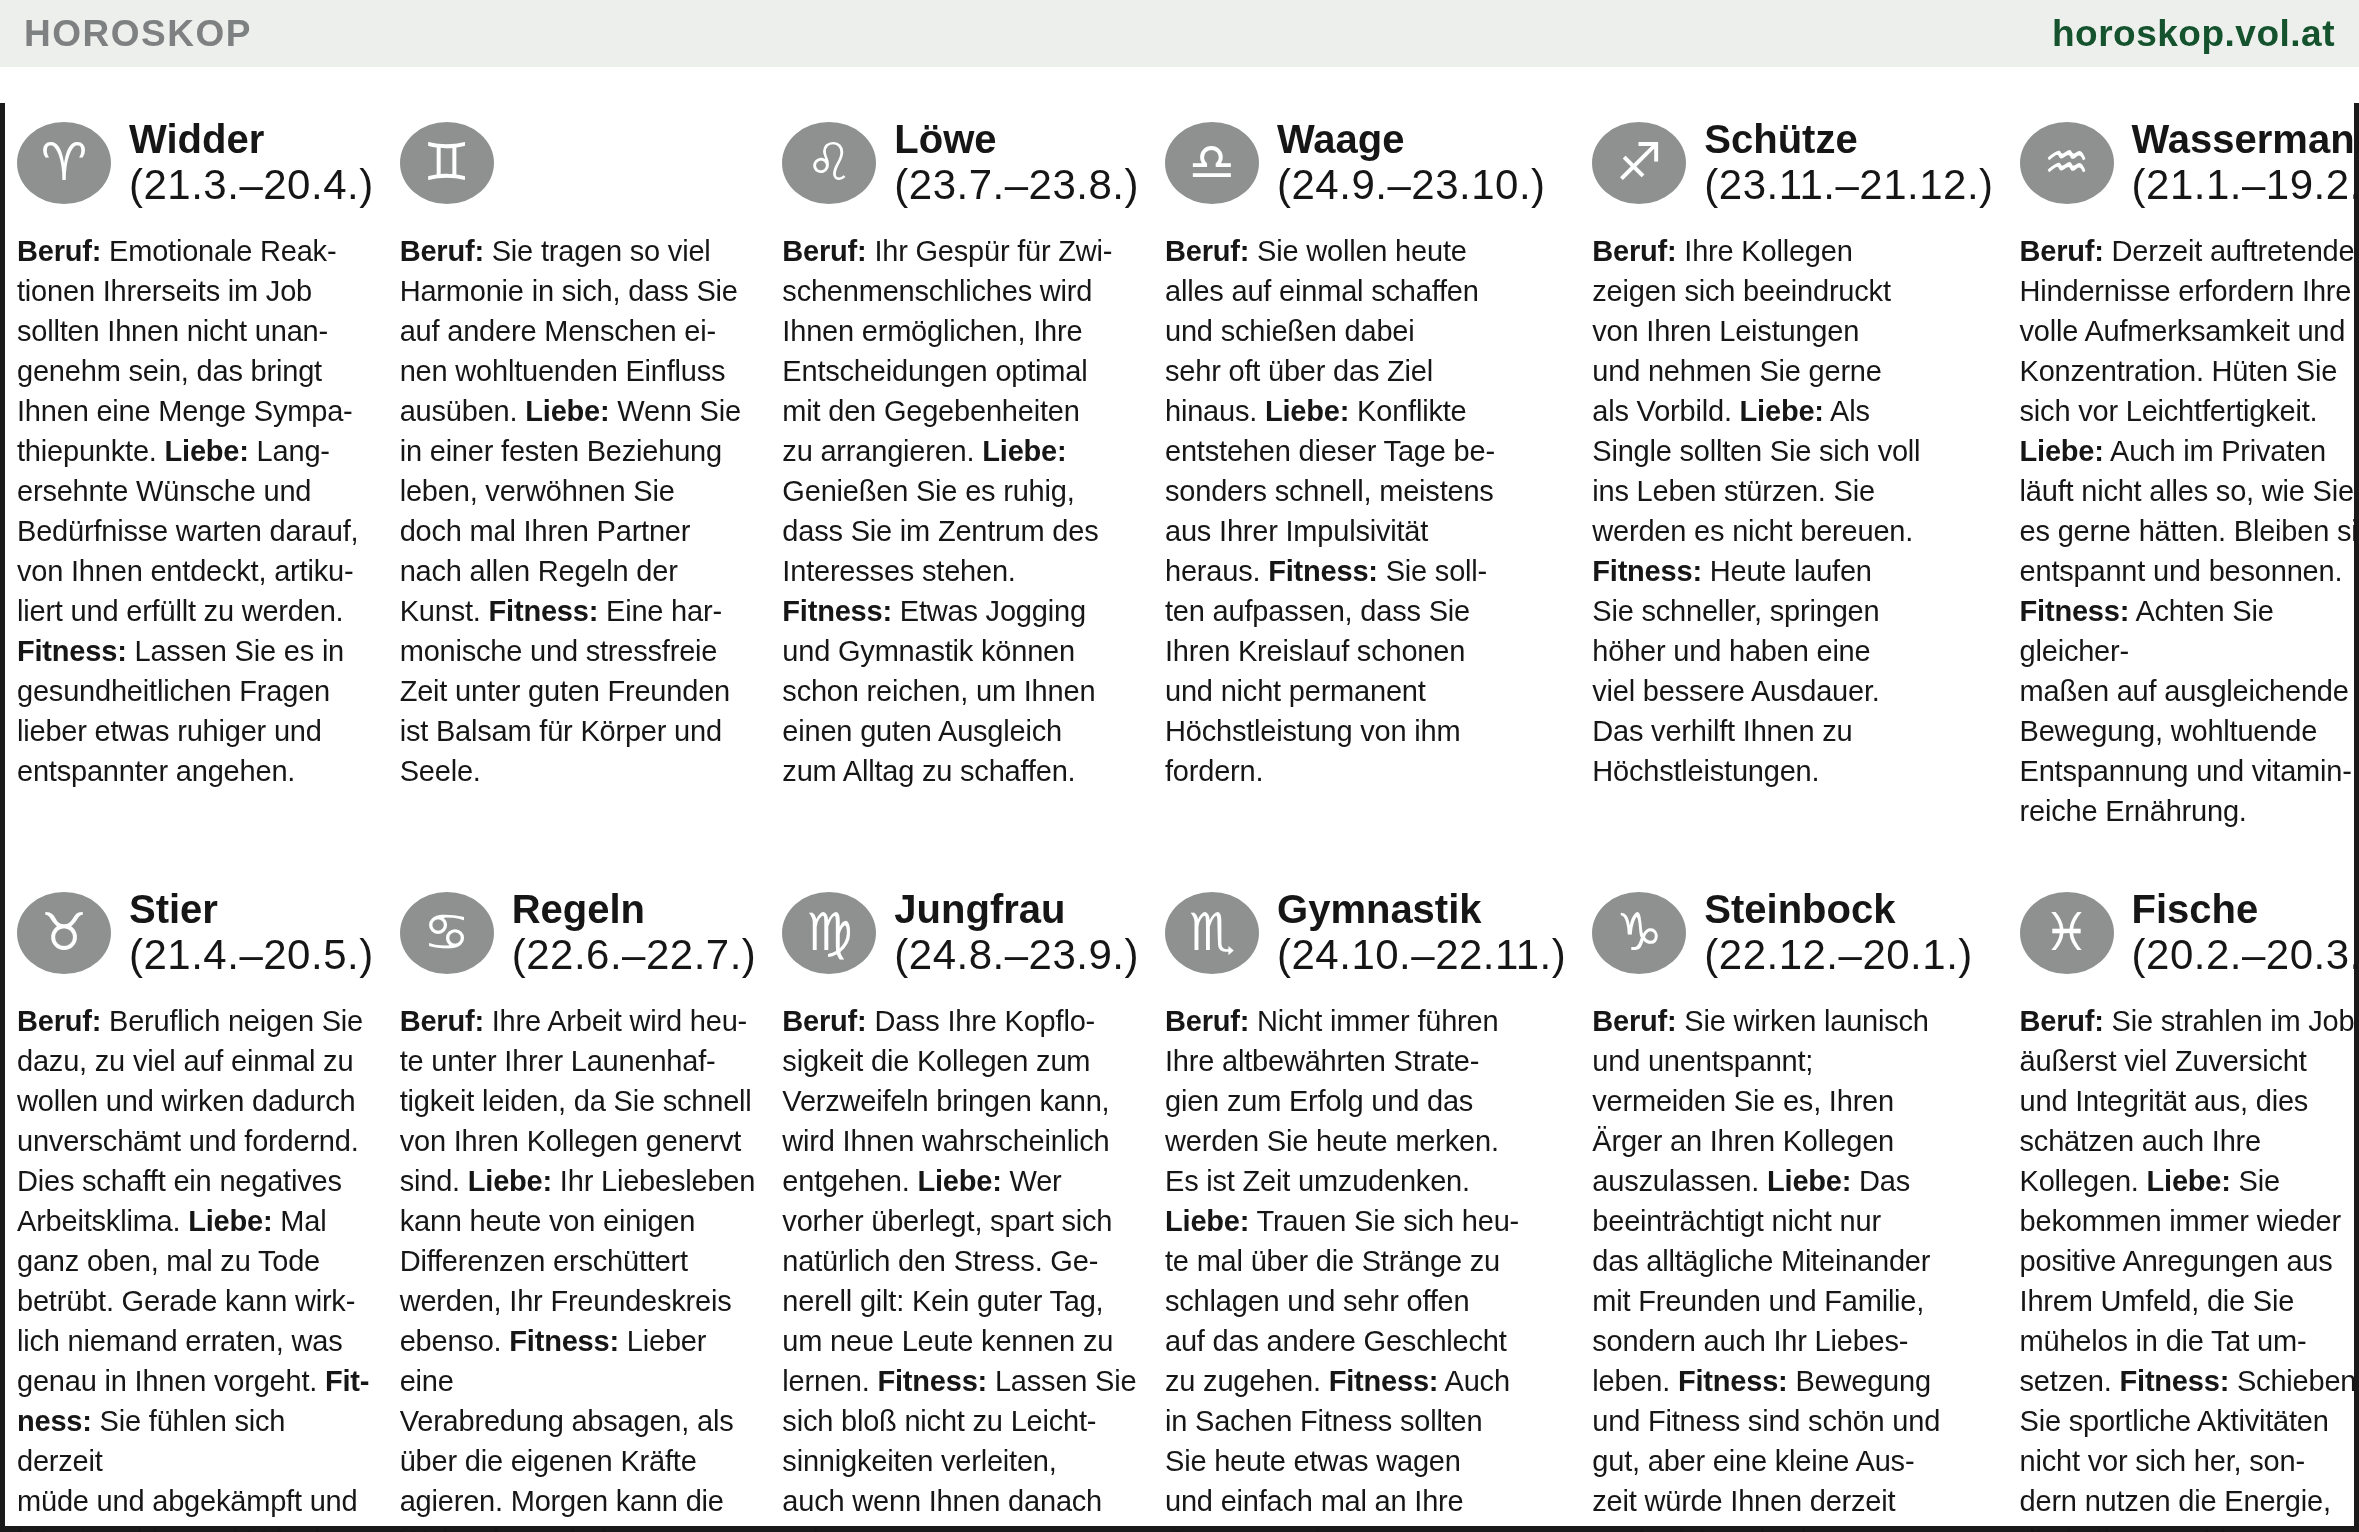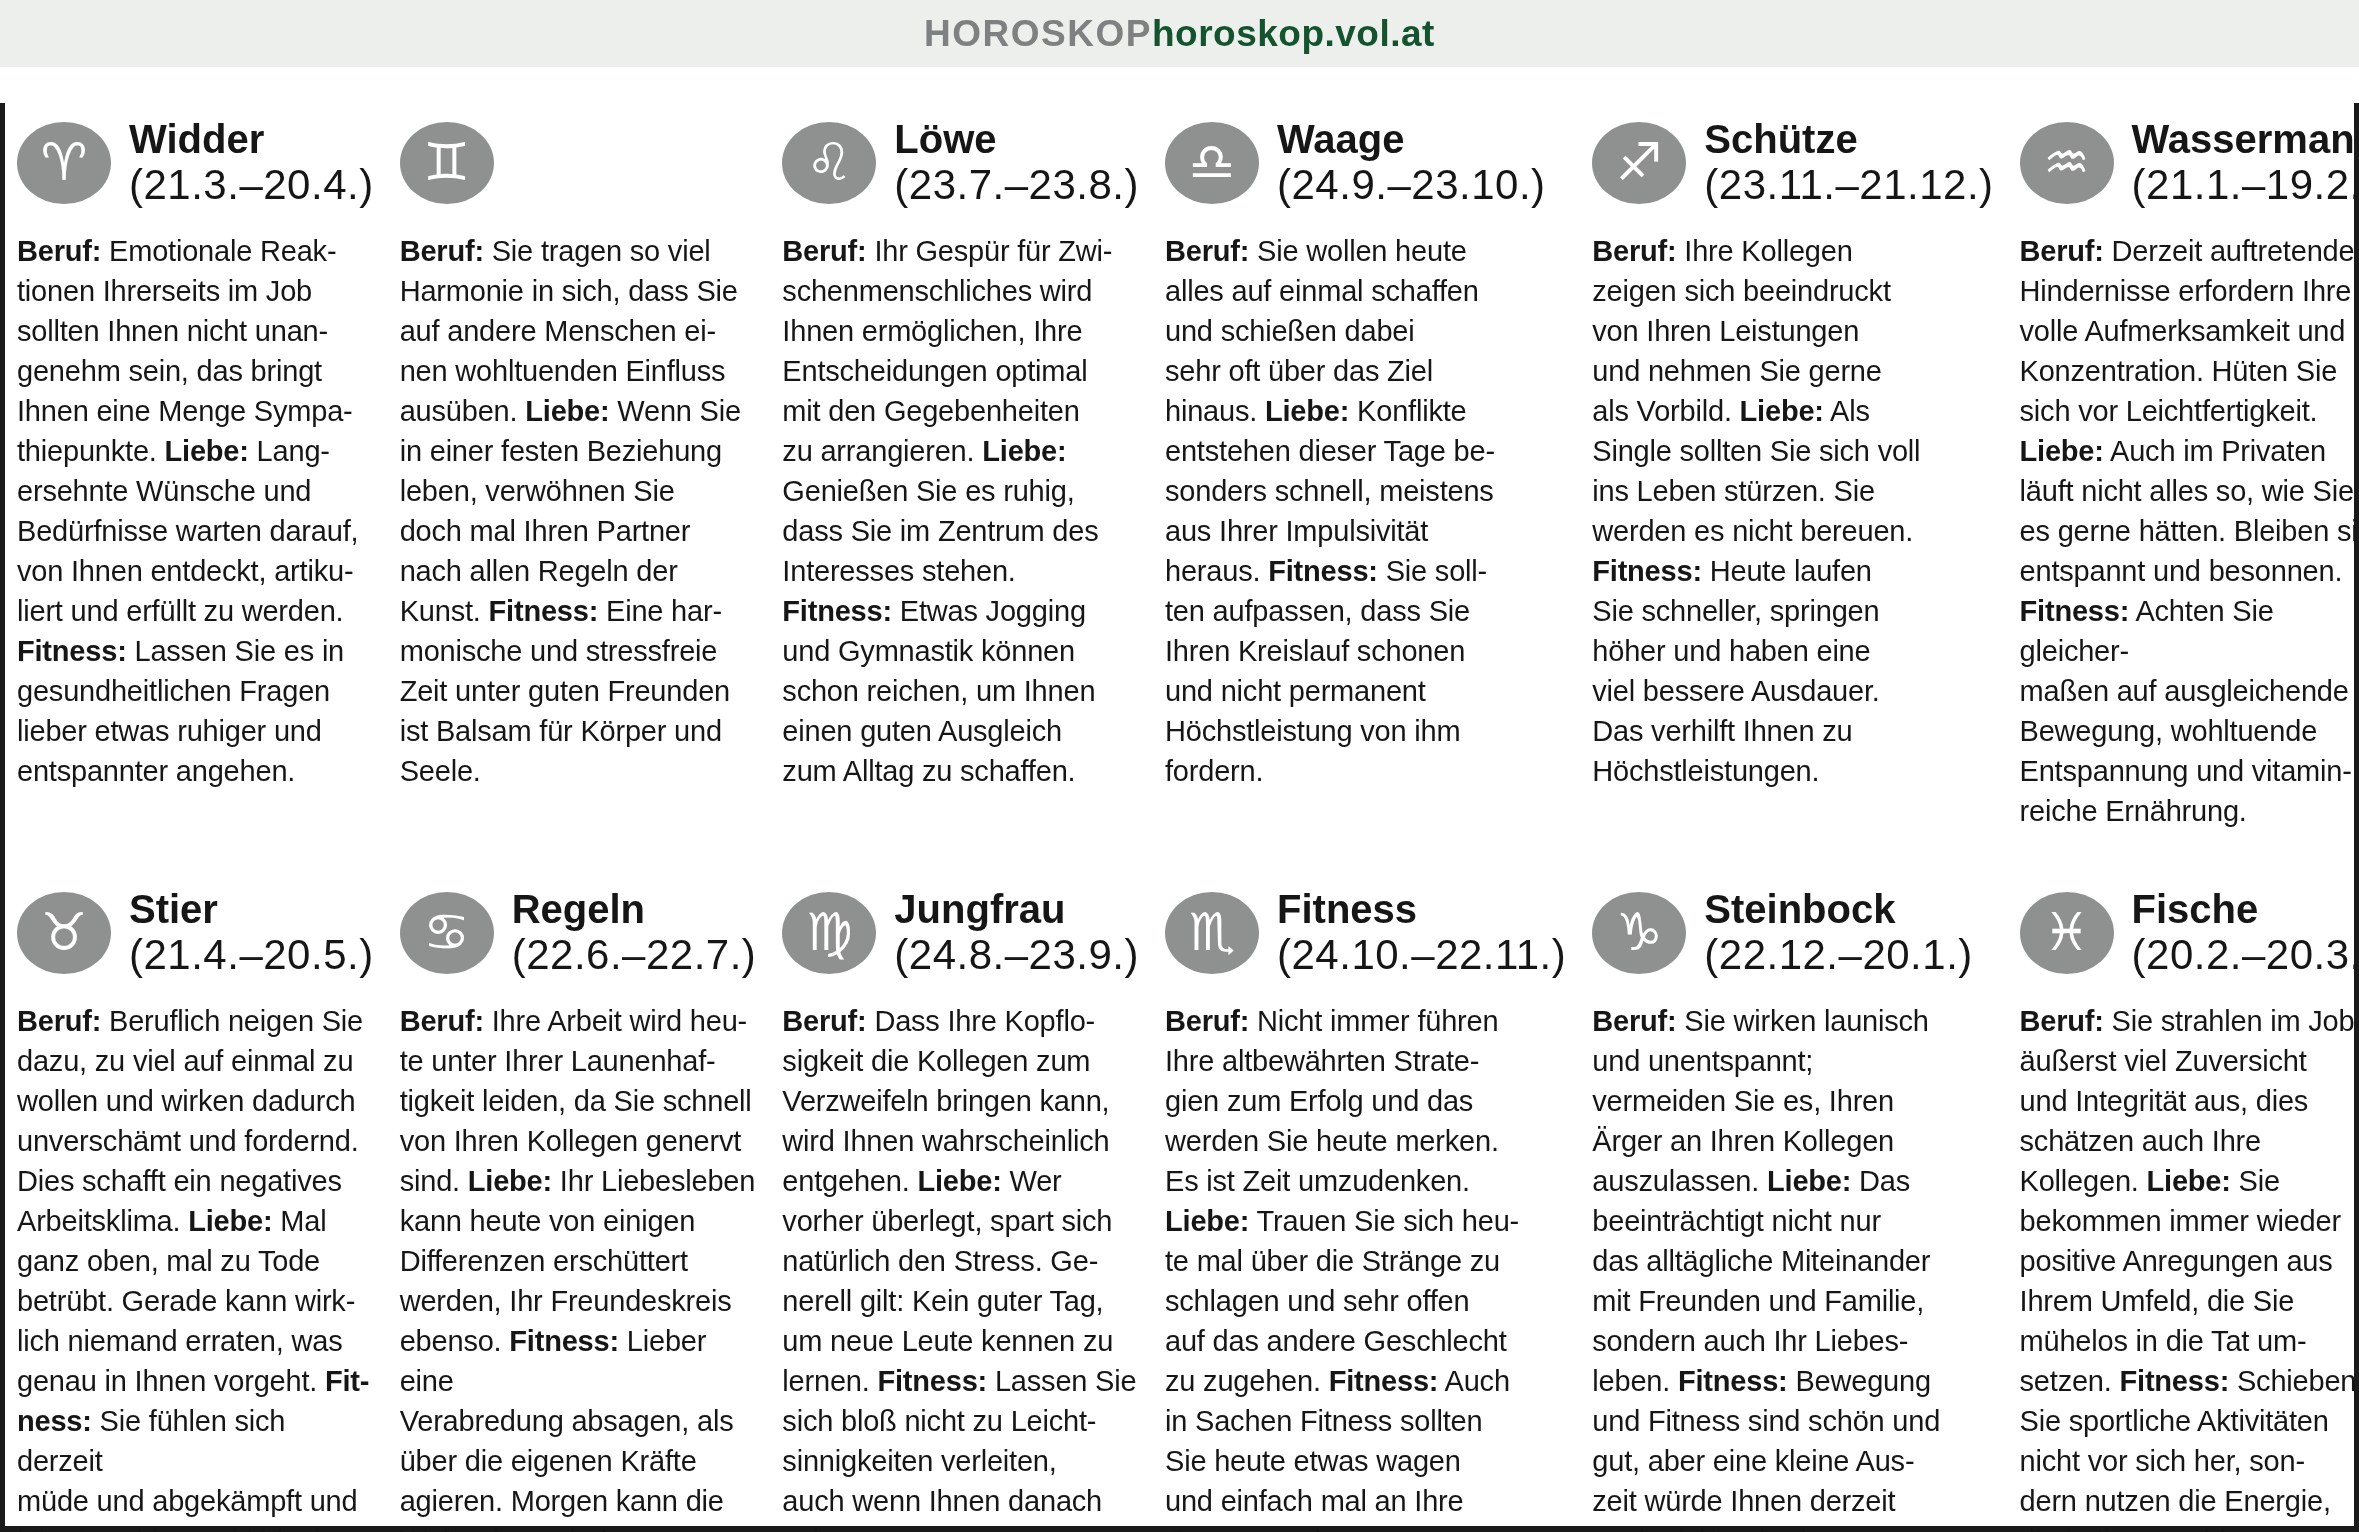--- a/index.html
+++ b/index.html
@@ -10,21 +10,21 @@
     overflow: hidden;
     background: #ffffff;
     font-family: "Liberation Sans", "DejaVu Sans", sans-serif;
     color: #1a1a1a;
   }
   .page-header {
     height: 67px;
     background: #edefec;
     display: flex;
     align-items: center;
-    justify-content: center;
+    justify-content: space-between;
     padding: 0 24px;
     box-sizing: border-box;
   }
   .page-title {
     font-size: 37px;
     font-weight: bold;
     letter-spacing: 1.5px;
     color: #7d8181;
   }
   .site-url {
@@ -338,21 +338,21 @@
 auch wenn Ihnen danach
 sein mag.</span></p>
   </section>
 
   <section class="sign">
     <div class="sign-head">
       <span class="sign-icon">
         <span class="zodiac-glyph">♏</span>
       </span>
       <div class="sign-title-block">
-        <h2 class="sign-name">Fitness</h2>
+        <h2 class="sign-name">Gymnastik</h2>
         <div class="sign-dates">(24.10.–22.11.)</div>
       </div>
     </div>
     <p class="sign-text"><b>Beruf:</b><span> Nicht immer führen
 Ihre altbewährten Strate-
 gien zum Erfolg und das
 werden Sie heute merken.
 Es ist Zeit umzudenken.
 </span><b>Liebe:</b><span> Trauen Sie sich heu-
 te mal über die Stränge zu

